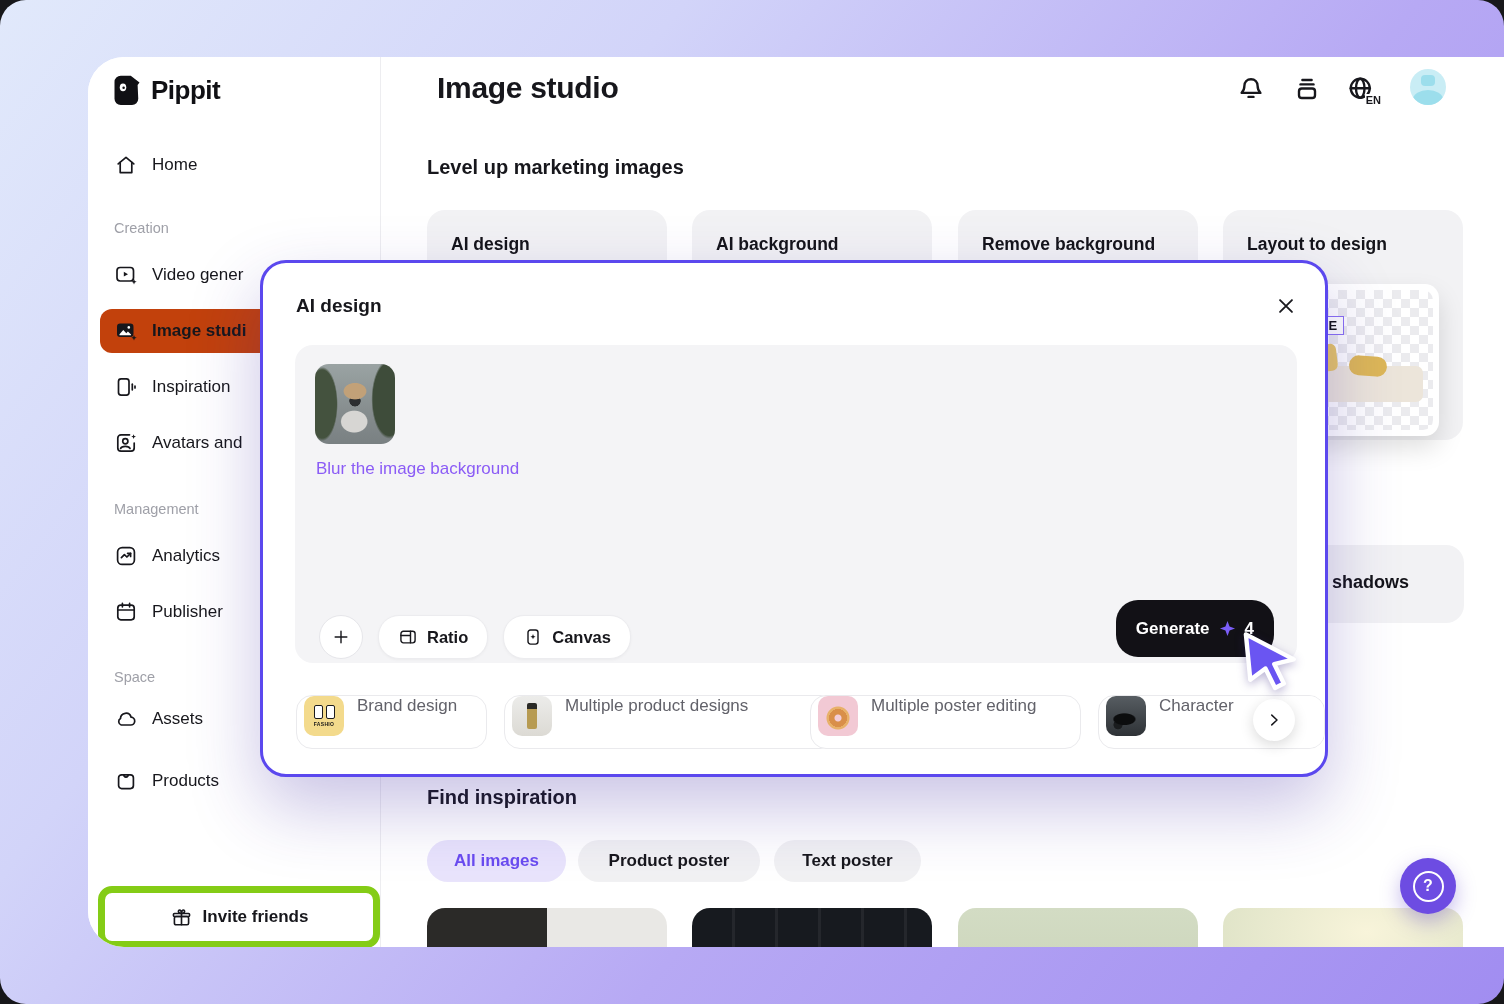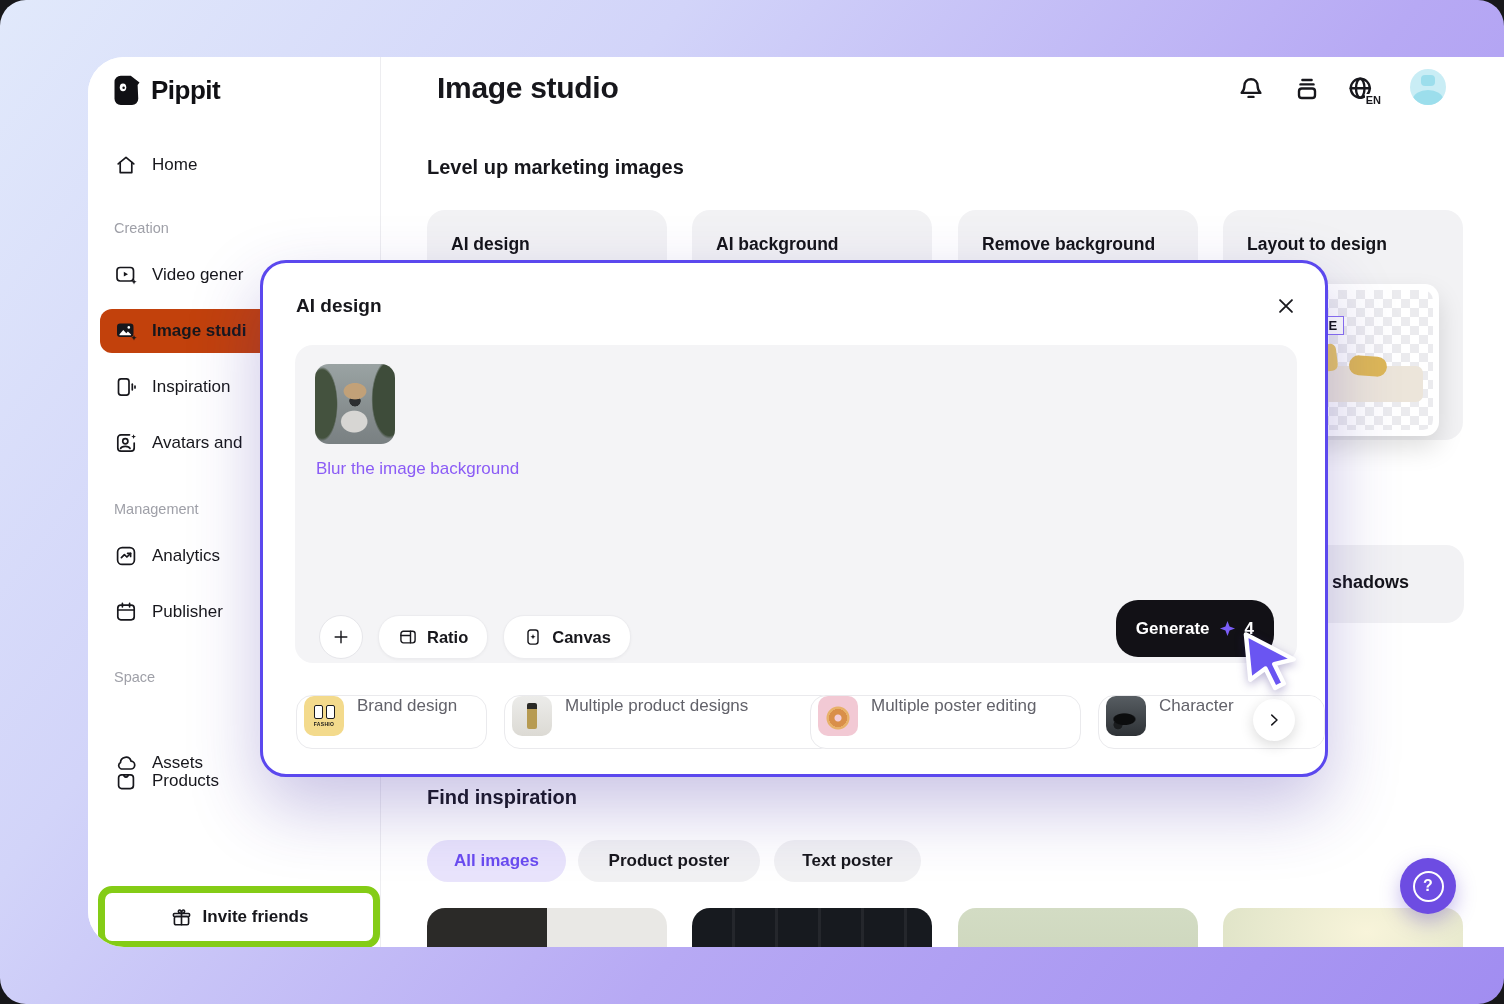--- a/index.html
+++ b/index.html
@@ -183,21 +183,21 @@
       <div class="nav-item" style="top:533px">
         <svg viewBox="0 0 24 24" class="icon-stroke">
           <rect x="3.8" y="5.2" width="16.4" height="14.6" rx="3"></rect>
           <path d="M8.4 3.4v3.4M15.6 3.4v3.4M3.8 10h16.4"></path>
         </svg>
         <span>Publisher</span>
       </div>
 
       <div class="section-label" style="top:612px">Space</div>
 
-      <div class="nav-item" style="top:684px">
+      <div class="nav-item" style="top:640px">
         <svg viewBox="0 0 24 24" class="icon-stroke">
           <path d="M7.2 18h9.3a3.9 3.9 0 0 0 .6-7.8 5.4 5.4 0 0 0-10.6 1.4A3.5 3.5 0 0 0 7.2 18Z"></path>
         </svg>
         <span>Assets</span>
       </div>
 
       <div class="nav-item" style="top:702px">
         <svg viewBox="0 0 24 24" class="icon-stroke">
           <rect x="4.6" y="5.8" width="14.8" height="13.8" rx="3"></rect>
           <path d="M9.8 5.8c0 3 4.4 3 4.4 0"></path>

